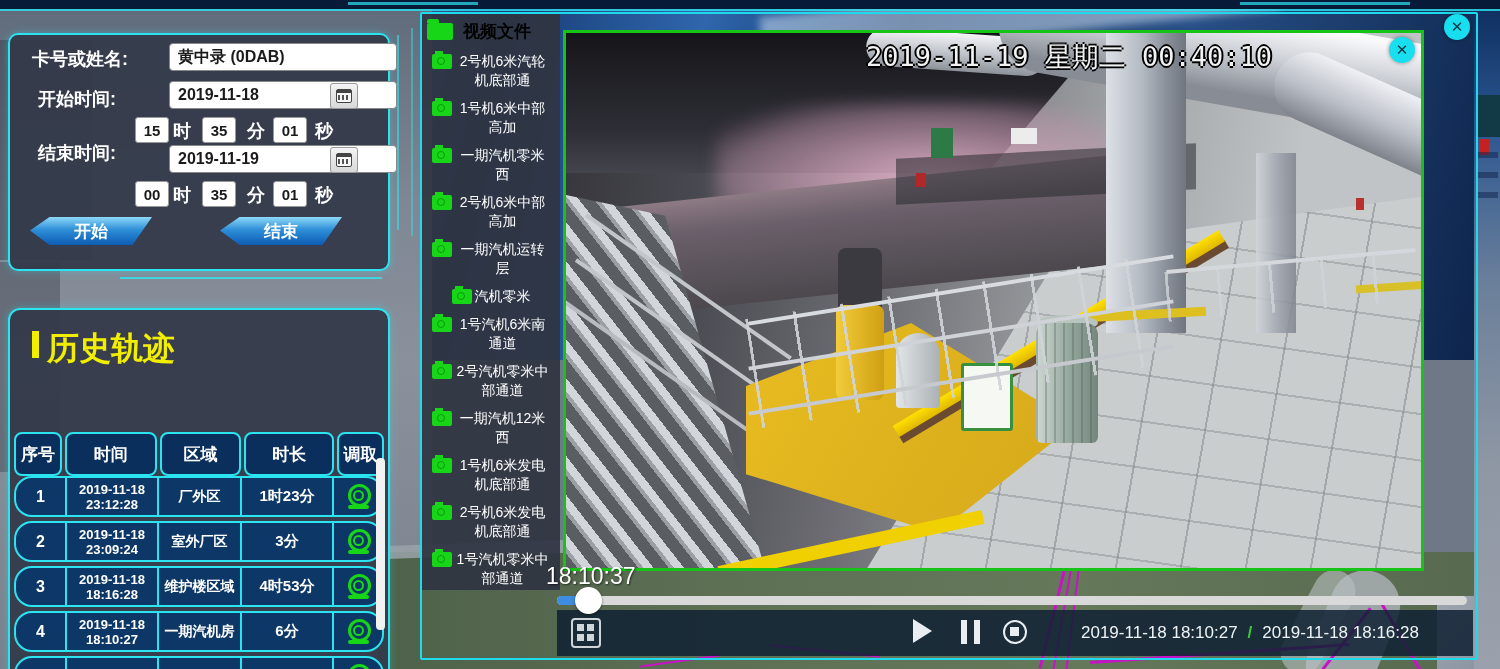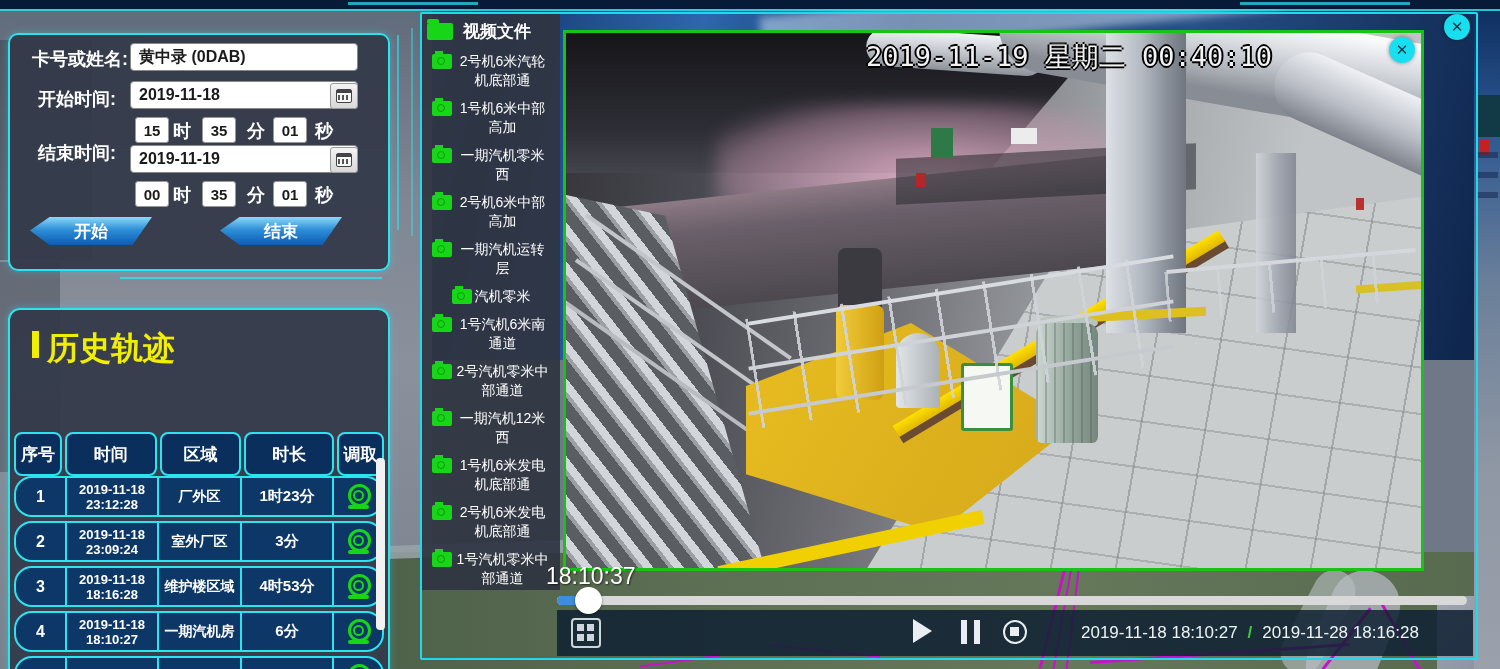--- a/index.html
+++ b/index.html
@@ -31,21 +31,21 @@
   .bg-topseg2{left:1240px;top:2px;width:170px;height:3px;background:#2ee6f2;opacity:.7;}
   .deco-v1{left:397px;top:35px;width:2px;height:195px;background:rgba(46,230,242,.6);}
   .deco-v2{left:411px;top:28px;width:2px;height:208px;background:rgba(46,230,242,.45);}
   .deco-underline{left:120px;top:277px;width:262px;height:2px;background:rgba(46,230,242,.8);}
   .mg{position:absolute;background:#c713c7;}
   
   .panel{background:rgba(52,58,74,.95);border:2px solid #2be4f0;box-shadow:0 0 8px rgba(43,228,240,.35);}
   #search-panel{left:8px;top:33px;width:378px;height:234px;border-radius:10px;}
   .form-label{color:#fff;font-weight:bold;font-size:18px;}
   .tinput{position:absolute;background:#fff;border:1px solid #888;border-radius:4px;
-          font-family:"Liberation Sans",sans-serif;font-weight:bold;font-size:16px;color:#1a1a1a;padding:0 8px;box-sizing:border-box;}
+          font-family:"Liberation Sans",sans-serif;font-weight:bold;font-size:16px;color:#1a1a1a;padding:0 8px;box-sizing:border-box;margin-left:39px;}
   .timebox{position:absolute;width:32px;height:24px;background:#fff;border:1px solid #999;border-radius:3px;
            text-align:center;font-weight:bold;font-size:15px;color:#1a1a1a;font-family:"Liberation Sans",sans-serif;padding:0;}
   .cal-btn{position:absolute;width:26px;height:24px;background:linear-gradient(180deg,#f4f4f4,#d8d8d8);
            border:1px solid #999;border-radius:3px;display:flex;align-items:center;justify-content:center;cursor:pointer;}
   .cal-ico{width:14px;height:12px;background:#f8f8f8;border:1.5px solid #444;border-radius:2px;position:relative;}
   .cal-ico::before{content:"";position:absolute;left:0;top:0;right:0;height:3px;background:#444;}
   .cal-ico::after{content:"";position:absolute;left:1px;top:5px;width:10px;height:5px;
     background:repeating-linear-gradient(90deg,#555 0 2px,transparent 2px 4px);}
   .go-btn{position:absolute;width:122px;height:28px;color:#fff;font-weight:bold;font-size:17px;
     display:flex;align-items:center;justify-content:center;cursor:pointer;
@@ -73,21 +73,21 @@
   .webcam-base{position:absolute;left:3px;top:21px;width:21px;height:4px;background:#17d617;border-radius:2px;}
   .scrollbar{left:366px;top:148px;width:9px;height:172px;background:#f2f2f2;border-radius:4px;cursor:pointer;}
   
   #video-panel{left:420px;top:12px;width:1054px;height:644px;border:2px solid #1fd9ec;border-radius:2px;}
   .close-btn{position:absolute;width:26px;height:26px;border-radius:50%;background:#18dff0;color:#073540;
     font-weight:bold;font-size:15px;display:flex;align-items:center;justify-content:center;cursor:pointer;
     box-shadow:0 0 4px rgba(0,0,0,.4);}
   #filelist-bg{left:422px;top:14px;width:138px;height:576px;background:rgba(47,53,66,.93);}
   .folder-ico{width:26px;height:17px;background:#17d617;border-radius:2px;position:relative;display:inline-block;}
   .folder-ico::before{content:"";position:absolute;left:0;top:-4px;width:12px;height:4px;background:#17d617;border-radius:2px 2px 0 0;}
-  .files-title{font-size:17px;font-weight:bold;color:#ffffff;}
+  .files-title{font-size:17px;font-weight:bold;color:#000000;}
   .file-items{left:424px;top:52px;width:134px;display:flex;flex-direction:column;row-gap:9px;align-items:center;}
   .file-item{display:flex;justify-content:center;gap:3px;cursor:pointer;width:130px;}
   .cam-ico{flex:0 0 auto;width:20px;height:15px;background:#17d617;border-radius:2px;position:relative;margin-top:2px;}
   .cam-ico::before{content:"";position:absolute;left:5.5px;top:3px;width:6px;height:6px;border:1.5px solid #0a9a0a;border-radius:50%;}
   .cam-ico::after{content:"";position:absolute;left:3px;top:-3px;width:8px;height:3px;background:#17d617;}
   .file-label{color:#fff;font-size:14px;line-height:19px;text-align:center;max-width:96px;}
   
   #video-frame{left:563px;top:30px;width:861px;height:541px;border:3px solid #16c316;box-sizing:border-box;
     background:linear-gradient(100deg,#35343a 0%,#4a4a52 18%,#6e6e74 38%,#9fa3a6 60%,#c0c4c6 80%);overflow:hidden;}
   .sc{position:absolute;}
@@ -386,17 +386,17 @@
     <div class="grid-ico"></div>
     <div class="play-ico"></div>
     <div class="pause-ico">
         <i></i>
         <i></i>
       </div>
     <div class="stop-ico"></div>
     <div class="times">
       <span>2019-11-18 18:10:27</span>
       <span class="sep">/</span>
-      <span>2019-11-28 18:16:28</span>
+      <span>2019-11-18 18:16:28</span>
     </div>
   </div>
 
 </div>
 
 </body></html>

